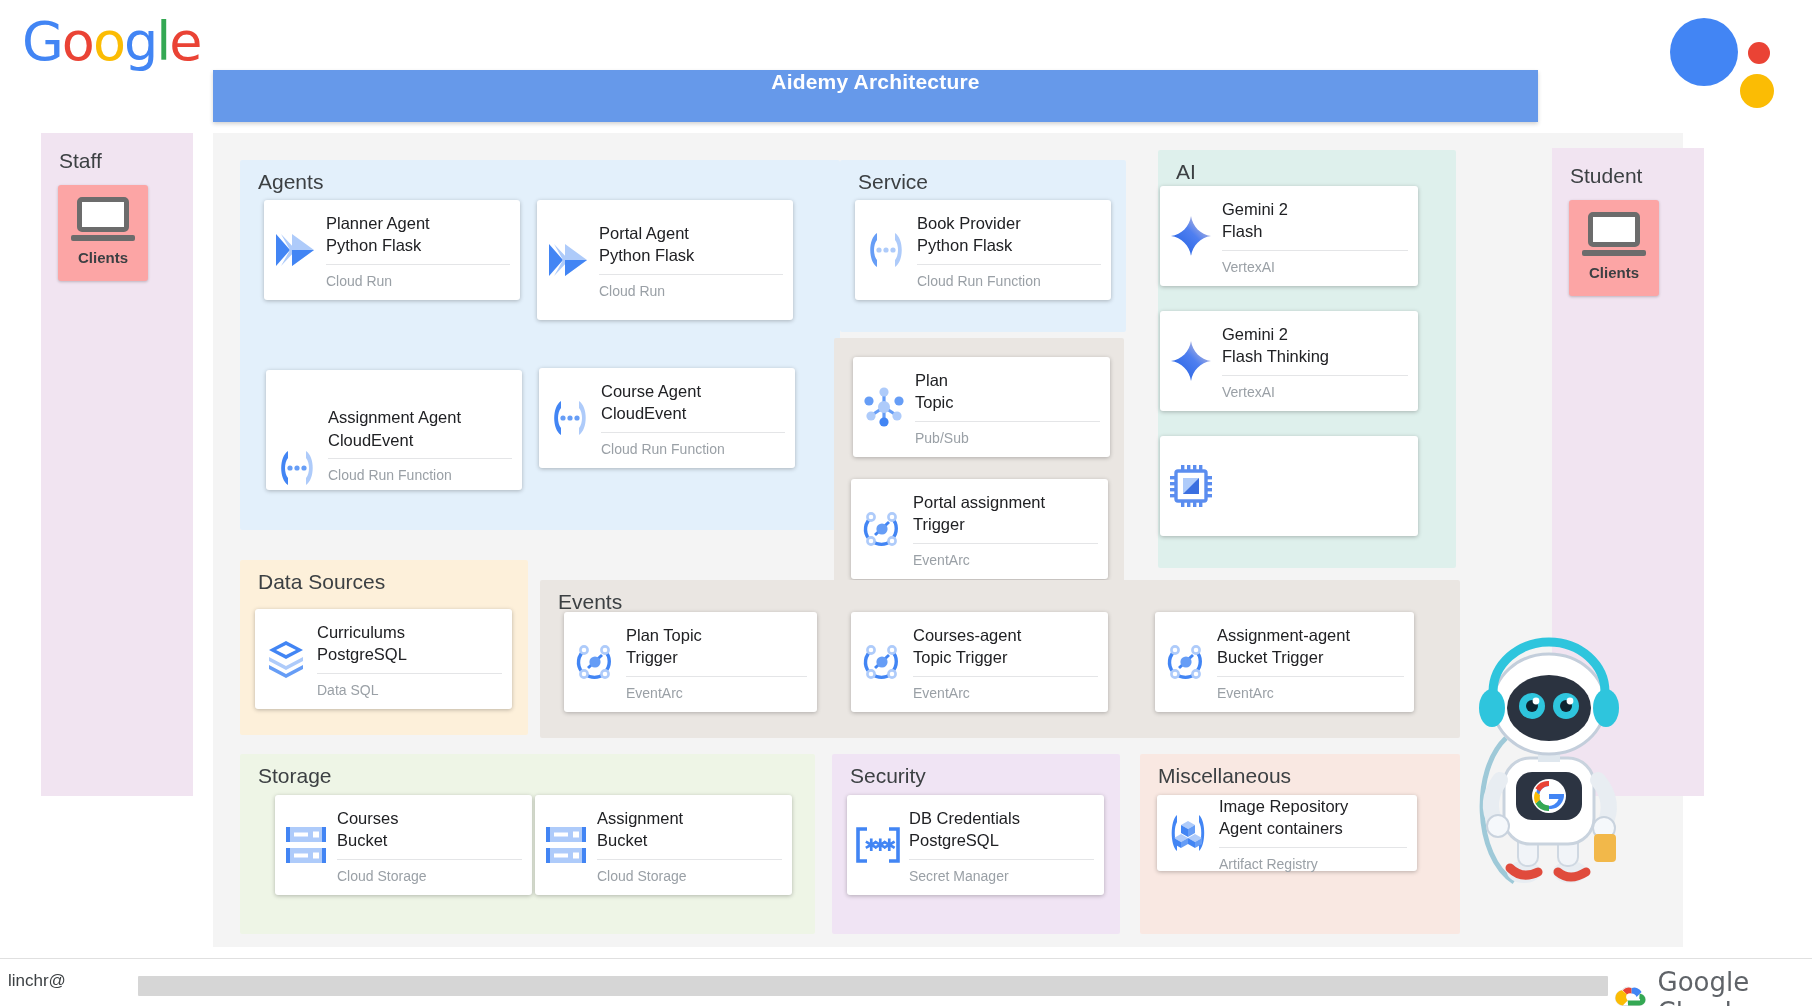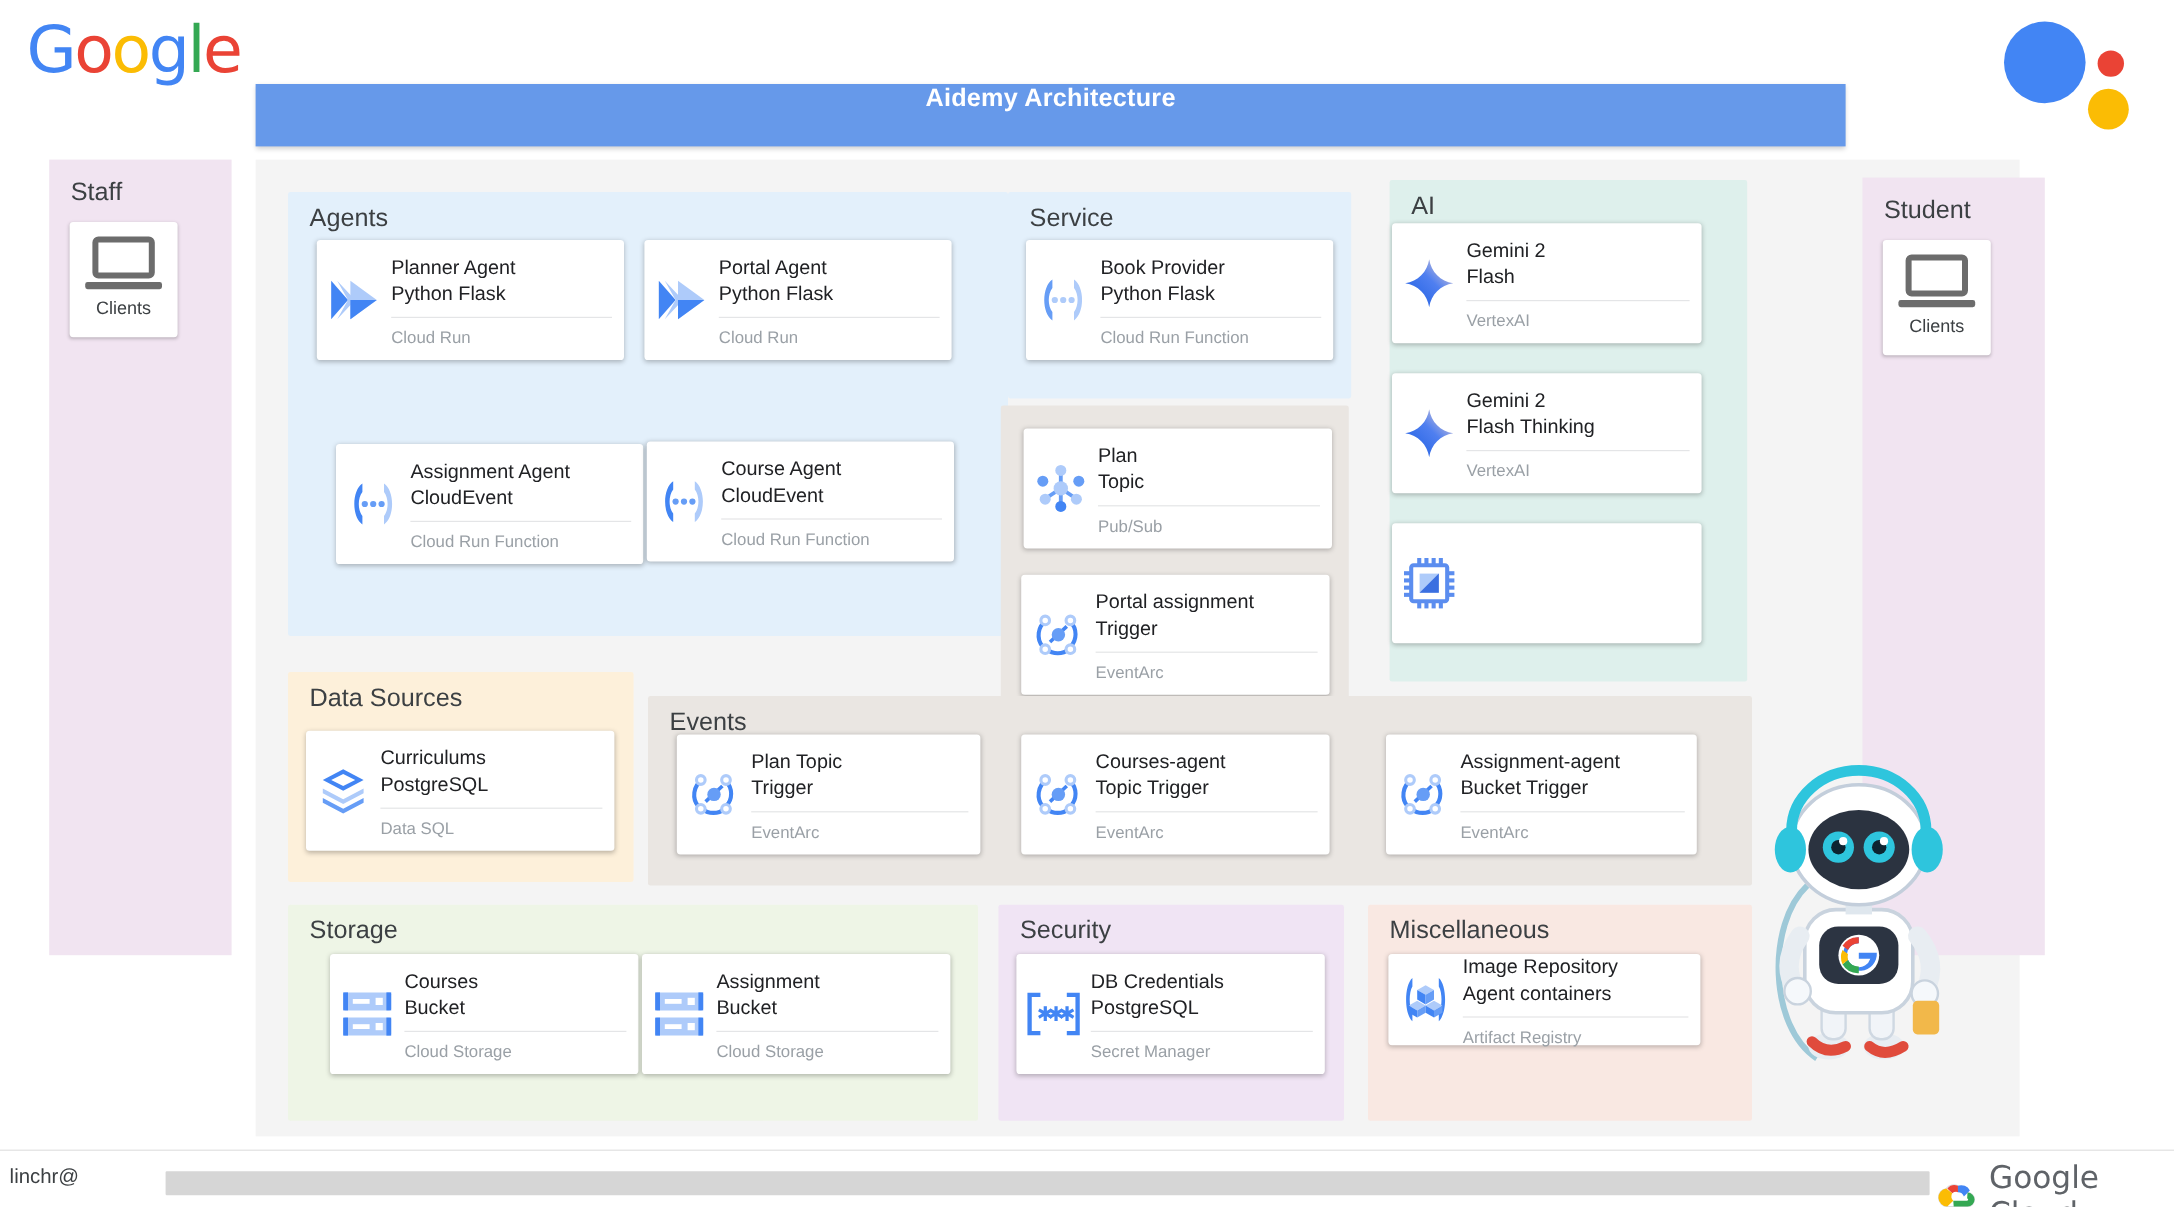--- a/index.html
+++ b/index.html
@@ -46,24 +46,25 @@
   
   .sidepanel {
     position: absolute; background: #f1e4f1;
     display: block;
   }
   .sidepanel .sp-title {
     font-size: 21px; color: #3c4043; font-weight: 400;
     margin: 16px 0 0 18px;
   }
   .client-card {
-    background: #ffffff; border-radius: 3px;
+    background: #fca5a5; border-radius: 3px;
     box-shadow: 0 1px 3px rgba(0,0,0,.22);
     display: flex; flex-direction: column; align-items: center;
     padding: 12px 10px 10px 10px;
+    font-weight: bold;
   }
   .client-card .lbl { font-size: 15px; color: #3c4043; margin-top: 6px; }
   .laptop { width: 64px; height: 46px; position: relative; }
   .laptop .scr { position: absolute; left: 6px; top: 0; width: 52px; height: 35px;
     border: 5px solid #6c6c6c; border-radius: 5px; background: #fff; }
   .laptop .base { position: absolute; left: 0; top: 38px; width: 64px; height: 6px;
     background: #6c6c6c; border-radius: 2px; }
 
   #staff-panel  { left: 41px;  top: 133px; width: 152px; height: 663px; }
   #student-panel{ left: 1552px;top: 148px; width: 152px; height: 648px; }
@@ -181,39 +182,39 @@
     </div>
     <div class="body">
       <div class="nm">
         <span>Planner Agent</span>
         <span class="l2">Python Flask</span>
       </div>
       <div class="svc">Cloud Run</div>
     </div>
   </div>
 
-  <div class="card" style="left:537px;top:200px;width:256px;height:100px;">
+  <div class="card" style="left:537px;top:200px;width:256px;height:120px;">
     <div class="ic">
       <svg width="46" height="44" viewBox="0 0 46 44">
         <path d="M4 6 L4 38 L18 22 Z" fill="#4285F4"></path>
         <path d="M9 6 L24 22 L9 38 L18 22 Z" fill="#aecbfa"></path>
         <path d="M20 6 L42 22 L20 38 Z" fill="#aecbfa"></path>
         <path d="M20 22 L42 22 L20 38 Z" fill="#4285F4"></path>
       </svg>
     </div>
     <div class="body">
       <div class="nm">
         <span>Portal Agent</span>
         <span class="l2">Python Flask</span>
       </div>
       <div class="svc">Cloud Run</div>
     </div>
   </div>
 
-  <div class="card" style="left:280px;top:370px;width:256px;height:100px;">
+  <div class="card" style="left:266px;top:370px;width:256px;height:120px;align-items:flex-end;">
     <div class="ic">
       <svg width="46" height="44" viewBox="0 0 46 44">
         <path d="M14 5 C5 11 5 33 14 39 L14 32 C10 27 10 17 14 12 Z" fill="#4285F4"></path>
         <path d="M32 5 C41 11 41 33 32 39 L32 32 C36 27 36 17 32 12 Z" fill="#aecbfa"></path>
         <circle cx="16" cy="22" r="2.6" fill="#669df6"></circle>
         <circle cx="23" cy="22" r="2.6" fill="#669df6"></circle>
         <circle cx="30" cy="22" r="2.6" fill="#669df6"></circle>
       </svg>
     </div>
     <div class="body">

